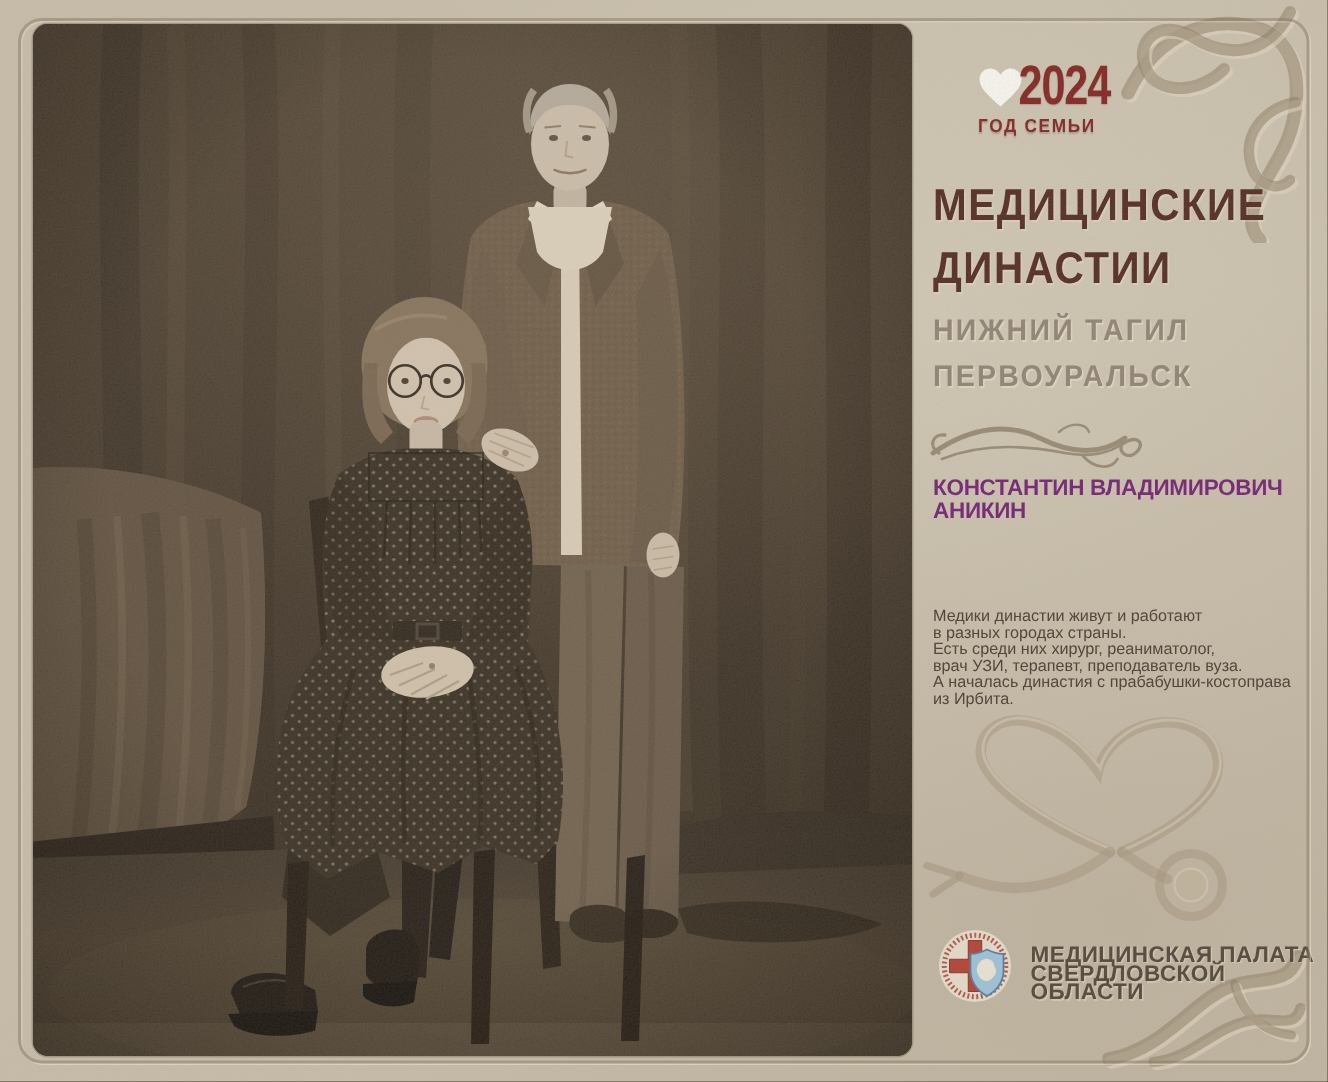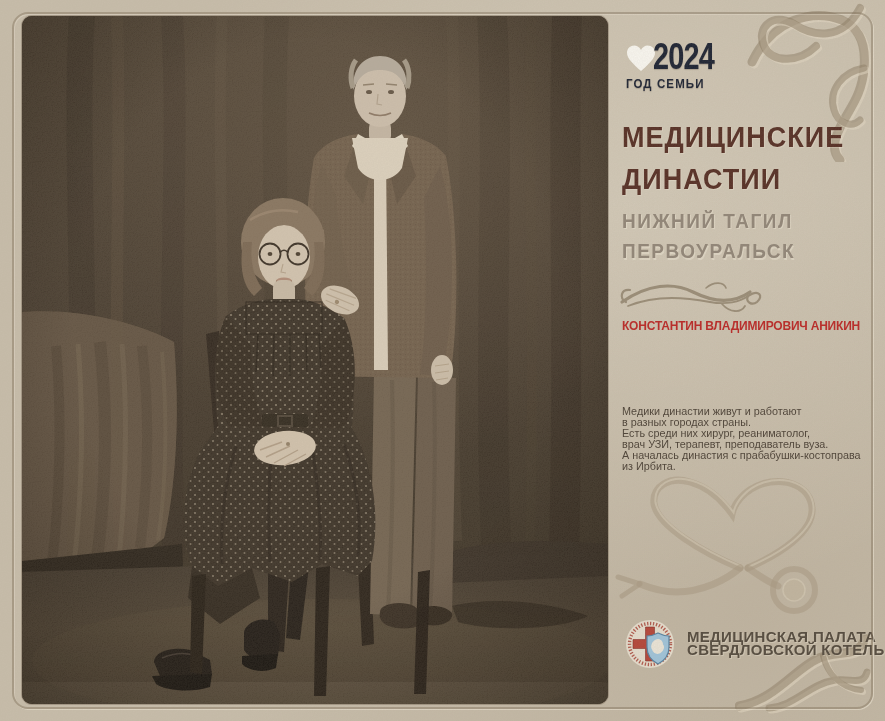--- a/index.html
+++ b/index.html
@@ -22,21 +22,21 @@
   }
   
   .photo{
     left:22px; top:16px; width:586px; height:688px;
     border-radius:10px; overflow:hidden; z-index:10;
     box-shadow: inset 0 0 22px rgba(25,17,8,.6), 0 0 0 1px rgba(90,75,58,.35);
     background:#40352a;
   }
   .photo svg{display:block;}
   
-  .badge2024{left:626px; top:42px; z-index:15; color:#0f172a;}
+  .badge2024{left:652px; top:42px; z-index:15; color:#7f1d1d;}
   .badge-row{display:flex; align-items:flex-start;}
   .badge-year{
     font-size:37px; font-weight:bold; letter-spacing:-1px; line-height:30px;
     transform:scaleX(.78); transform-origin:left top; display:inline-block;
     text-shadow:0 1px 1px rgba(60,45,30,.25);
   }
   .badge-label{
     font-size:12.5px; font-weight:bold; letter-spacing:1.2px; margin-top:3px;
     transform:scaleX(.92); transform-origin:left top;
     text-shadow:0 1px 1px rgba(60,45,30,.25);
@@ -48,21 +48,21 @@
     text-shadow:1px 1px 0 rgba(255,248,232,.25);
   }
   .cities{
     left:622px; top:206px; z-index:15; color:#8d8275;
     font-size:19px; font-weight:bold; line-height:29px; letter-spacing:1.5px;
     transform:scaleY(1.05); transform-origin:left top;
     text-shadow:1px 1px 0 rgba(255,248,232,.35);
   }
   .divider{left:618px; top:278px; z-index:15;}
   .story{left:622px; top:319px; width:250px; z-index:16; color:#42382e;}
-  .story-names{font-size:12px; font-weight:bold; line-height:14.5px; color:#b91c1c; letter-spacing:-.2px;}
+  .story-names{font-size:15px; font-weight:bold; line-height:14.5px; color:#701a75; letter-spacing:-.2px;}
   .story-names .conj{font-weight:normal;}
   .story-body{font-size:10.8px; line-height:10.9px; margin-top:2px; white-space:pre-line;}
   .story-more{left:622px; top:406px; width:255px; z-index:16; color:#42382e;
     font-size:10.8px; line-height:10.9px; white-space:pre-line;}
   .watermark{left:610px; top:474px; z-index:14; opacity:.8;}
   .org{left:624px; top:618px; z-index:16;}
   .org-text{
     left:687px; top:631px; z-index:16; color:#4a4136;
     font-size:15px; font-weight:bold; line-height:12.5px; letter-spacing:.3px;
     text-shadow:1px 1px 0 rgba(255,248,232,.3);
@@ -313,21 +313,21 @@
 <svg class="abs org" width="52" height="52" viewBox="0 0 52 52">
   <circle cx="26" cy="26" r="24" fill="#e7dfd0" stroke="#b5a causing" stroke-width="0"></circle>
   <circle cx="26" cy="26" r="20.5" fill="none" stroke="#a33b2f" stroke-width="3.4" stroke-dasharray="1.3,1.7" opacity=".85"></circle>
   <path d="M21.5,9 h9 v12.5 h12.5 v9 h-12.5 v12.5 h-9 v-12.5 h-12.5 v-9 h12.5 z" fill="#b23b30" stroke="#7e241c" stroke-width=".6"></path>
   <path d="M34,15 C38,17 42,18 45,18 L45,29 C45,37 40,43 34,46 C28,43 23,37 23,29 L23,18 C26,18 30,17 34,15 Z" fill="#9cc4de" stroke="#4c7da0" stroke-width="1.2"></path>
   <path d="M31,22 C35,19.5 39,22.5 39,26.5 C41,28.5 40,32.5 37,34.5 C34,37.5 29,35.5 28,31.5 C26,28.5 28,23.5 31,22 Z" fill="#ece7db"></path>
 </svg>
 
 <div class="abs org-text">
   <div>МЕДИЦИНСКАЯ ПАЛАТА</div>
-  <div>СВЕРДЛОВСКОЙ КОТЕЛЬ</div>
+  <div>СВЕРДЛОВСКОЙ ОБЛАСТИ</div>
 </div>
 
 <div class="frame"></div>
 
 <svg class="abs grain" width="885" height="721">
   <filter id="grain">
       <feTurbulence type="fractalNoise" baseFrequency="0.8" numOctaves="2" stitchTiles="stitch"></feTurbulence>
     <feColorMatrix type="matrix" values="0 0 0 0 0.45  0 0 0 0 0.38  0 0 0 0 0.28  0.6 0.6 0.6 0 0"></feColorMatrix>
   </filter>
   <rect width="885" height="721" filter="url(#grain)"></rect>

